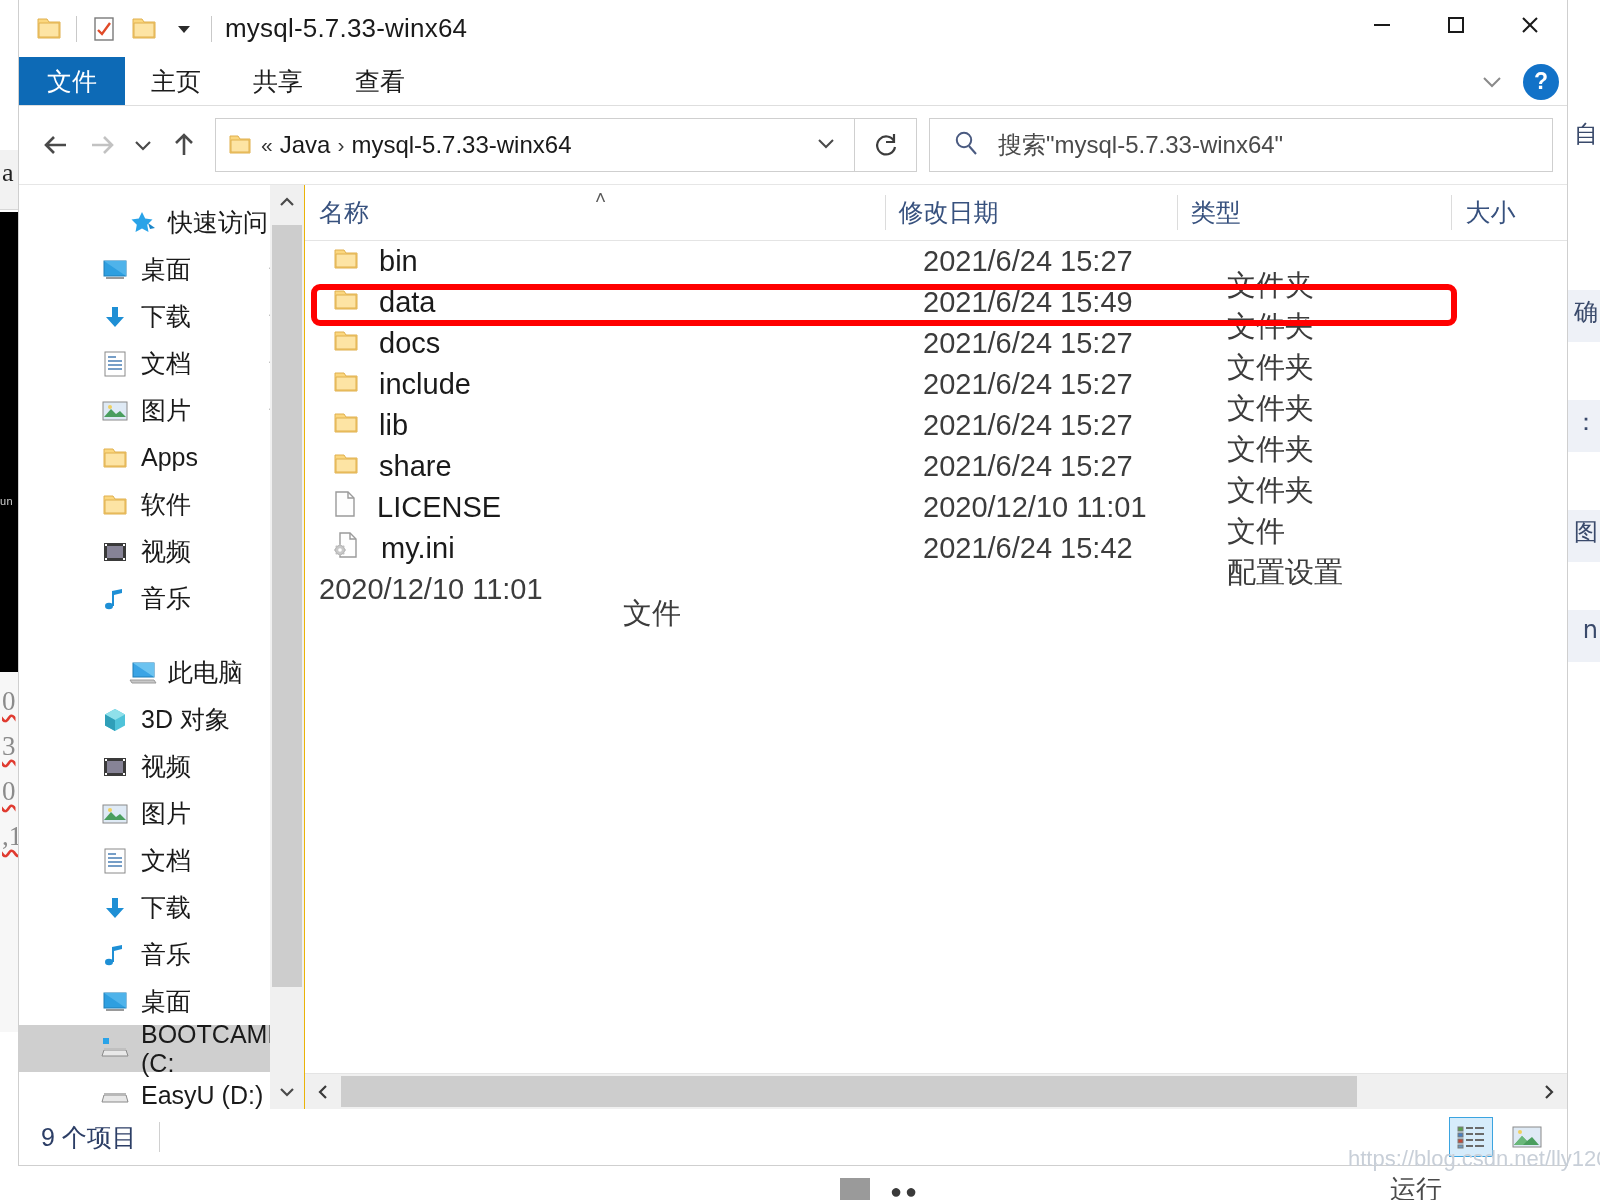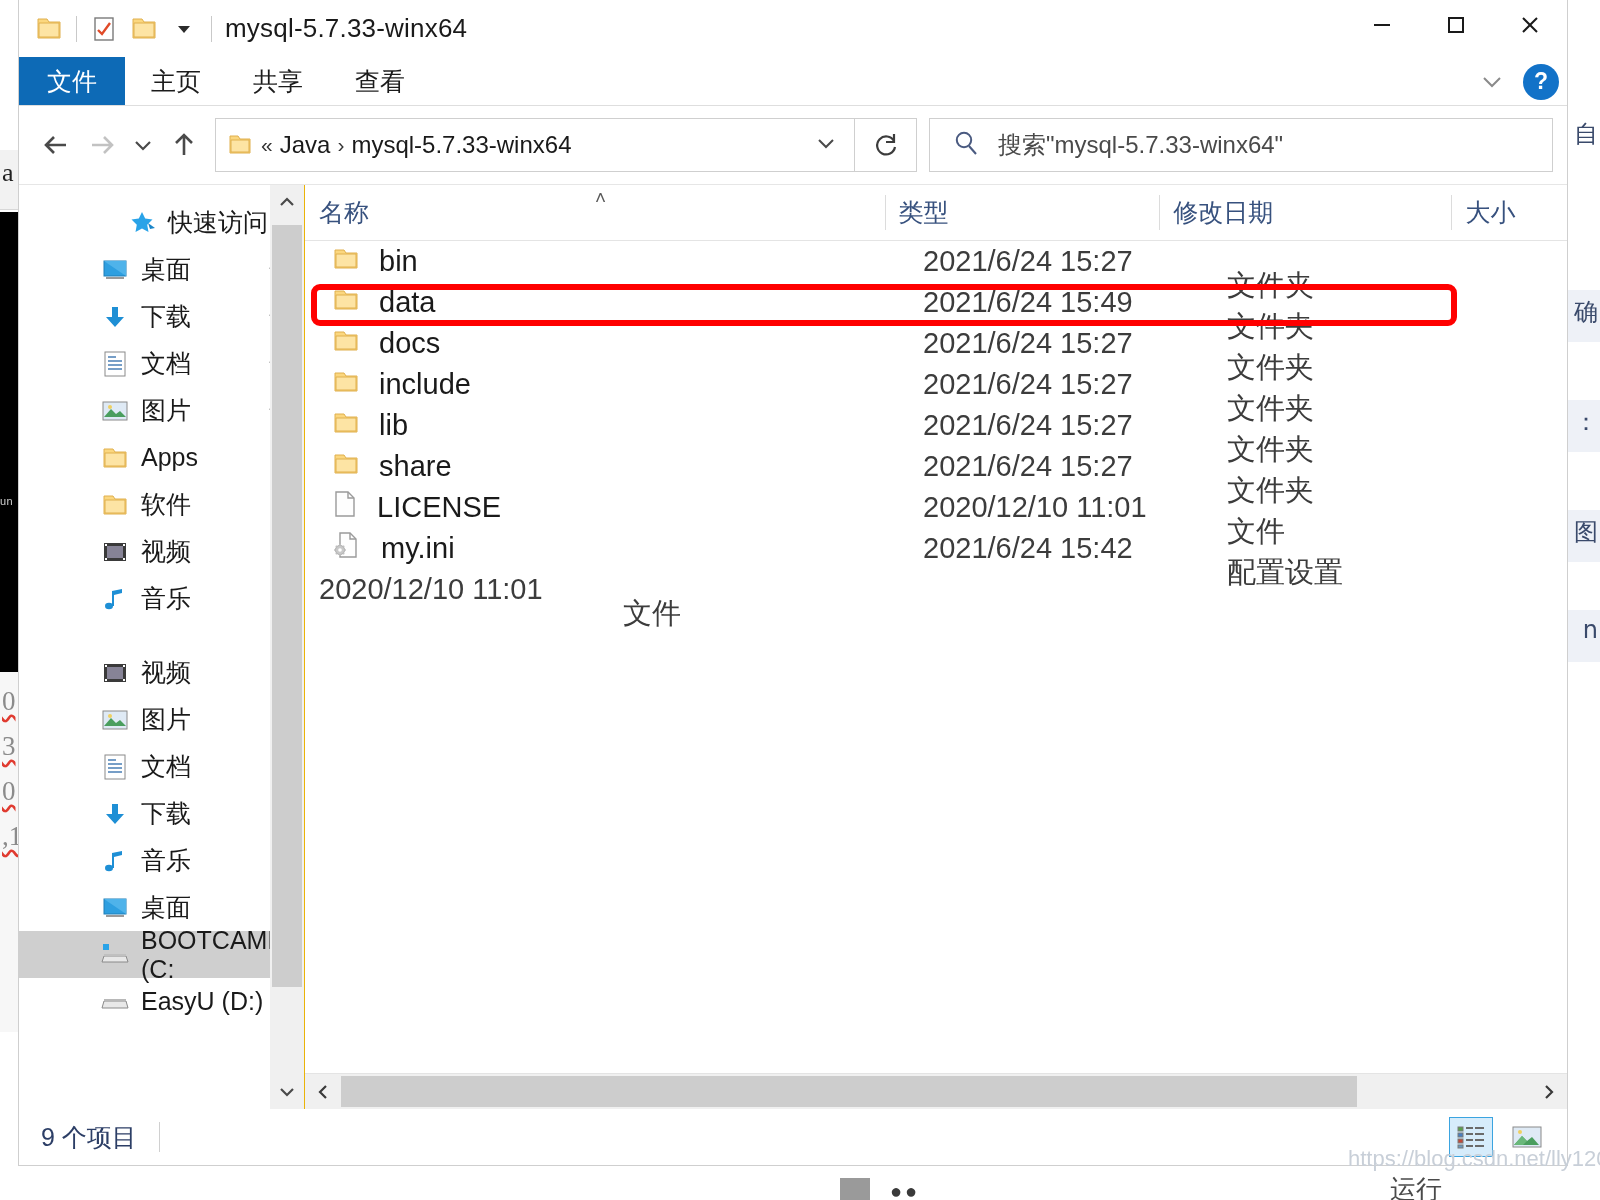--- a/index.html
+++ b/index.html
@@ -389,21 +389,41 @@
             <svg width="24" height="26" viewBox="0 0 24 26">
                 <path d="M9 20V5l10-2v4L11 9v11z" fill="#1e8fd5"></path>
                 <ellipse cx="6" cy="20" rx="4" ry="3.2" fill="#1e8fd5"></ellipse>
               </svg>
           </span>
           <span>音乐</span>
         </div>
 
         <div class="navgap"></div>
 
-
+        <div class="navitem root">
+          <span class="ico">
+            <svg width="30" height="26" viewBox="0 0 30 26">
+                <rect x="5" y="3" width="21" height="14" fill="#3aa4e5" stroke="#1f7fb8"></rect>
+                <path d="M5 3h21v14z" fill="#6cc3f0"></path>
+                <path d="M2 20h24l2 3H4z" fill="#c8c8c8" stroke="#9a9a9a"></path>
+              </svg>
+          </span>
+          <span>此电脑</span>
+        </div>
+
+        <div class="navitem sub">
+          <span class="ico">
+            <svg width="26" height="26" viewBox="0 0 26 26">
+                <path d="M13 2l10 5.5v11L13 24 3 18.5v-11z" fill="#4fc3d9"></path>
+                <path d="M13 2l10 5.5L13 13 3 7.5z" fill="#8fe0ea"></path>
+                <path d="M13 13v11L3 18.5v-11z" fill="#2f9fb8"></path>
+              </svg>
+          </span>
+          <span>3D 对象</span>
+        </div>
 
         <div class="navitem sub">
           <span class="ico">
             <svg width="26" height="24" viewBox="0 0 26 24">
                 <rect x="2" y="3" width="22" height="18" fill="#3a3a3a"></rect>
                 <rect x="5" y="6" width="16" height="12" fill="#e05a2a"></rect>
                 <path d="M5 6h16v12H5z" fill="#4a9ee0" opacity=".6"></path>
                 <rect x="3" y="4" width="2" height="2" fill="#fff"></rect>
                 <rect x="3" y="18" width="2" height="2" fill="#fff"></rect>
                 <rect x="21" y="4" width="2" height="2" fill="#fff"></rect>
@@ -501,22 +521,22 @@
       </div>
     </div>
 
     <div class="listpane">
 
       <div class="colhdr">
         <div class="col name">
           <span>名称</span>
           <span class="sortcaret">˄</span>
         </div>
+        <div class="col date">修改日期</div>
         <div class="col type">类型</div>
-        <div class="col date">修改日期</div>
         <div class="col size">大小</div>
       </div>
 
       <div class="rows">
 
         <div class="row">
           <div class="cell name">
             <span>
               <svg width="26" height="24" viewBox="0 0 26 24">
                   <path d="M2 3h9l2 3h11v15H2z" fill="#fbd77f" stroke="#e0b04e"></path>

